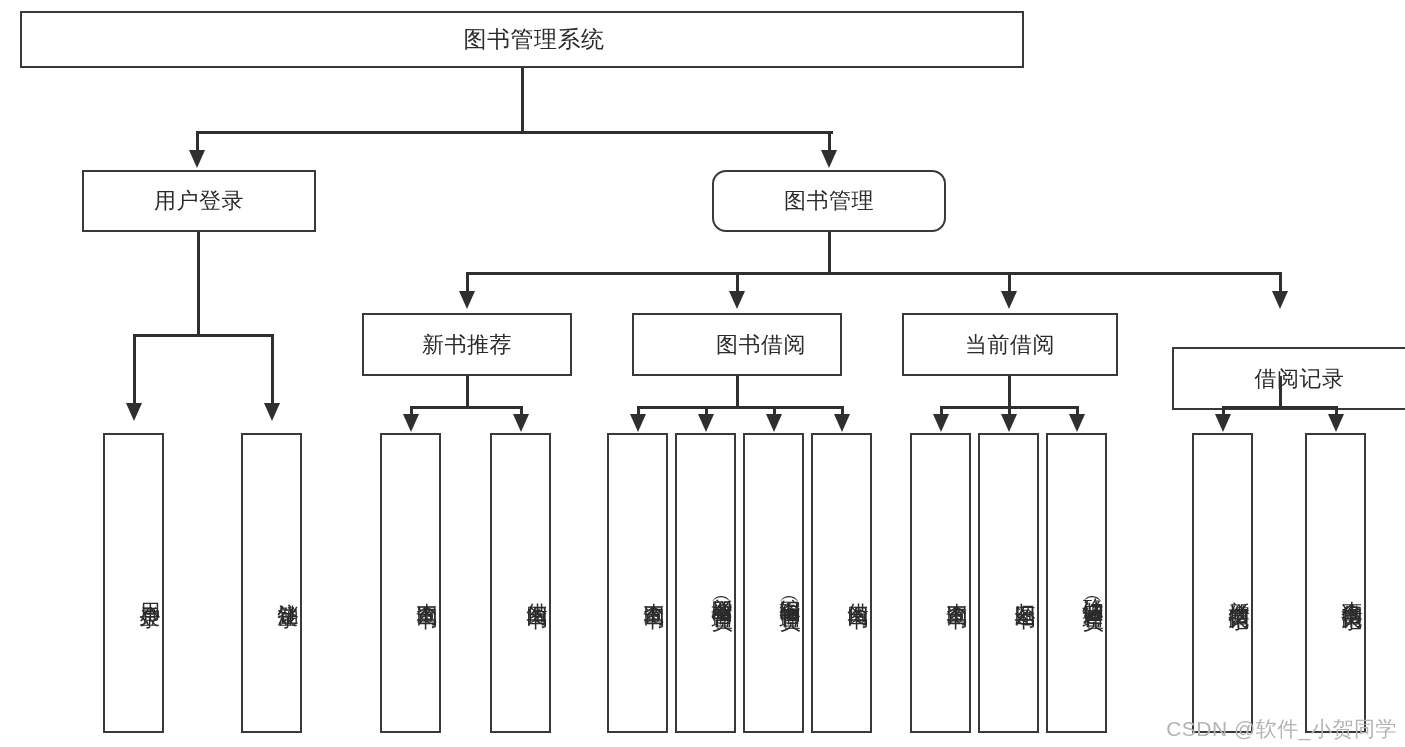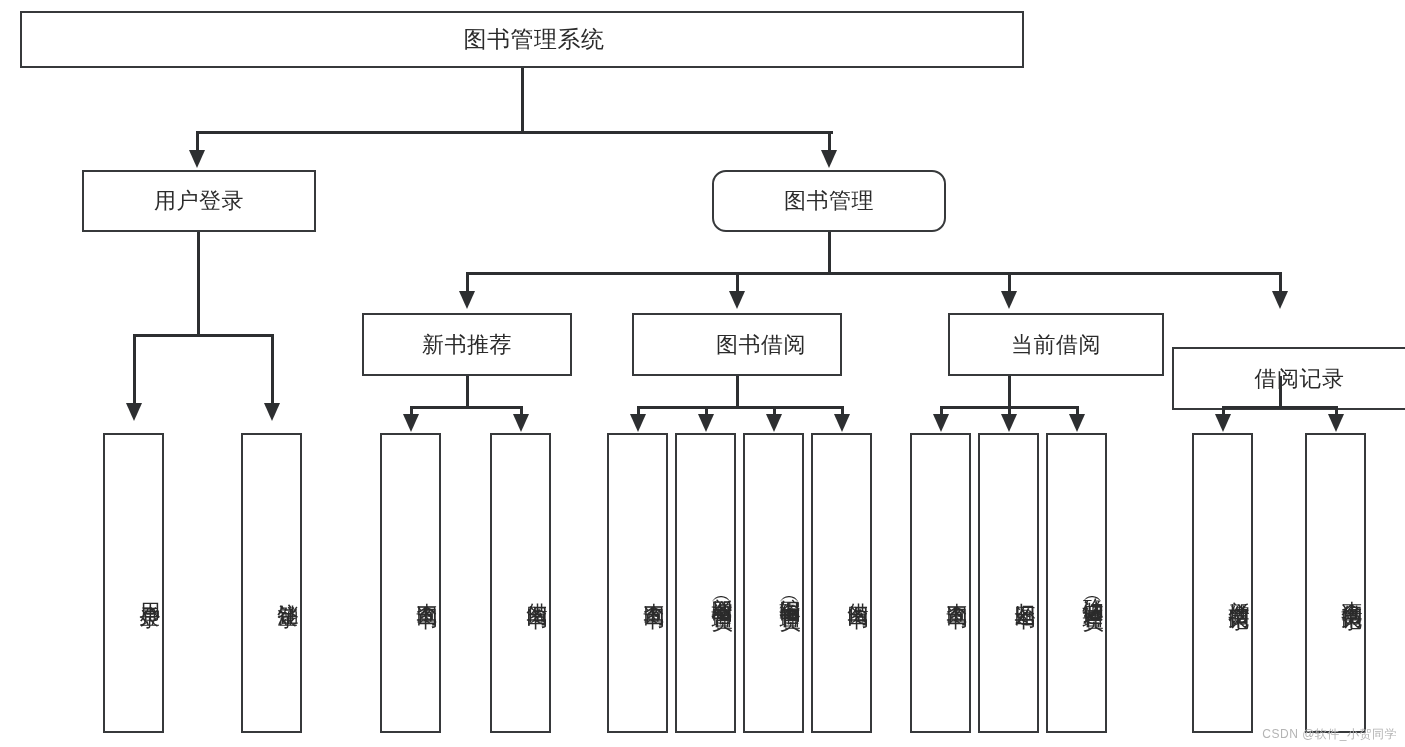--- a/index.html
+++ b/index.html
@@ -62,21 +62,21 @@
     width: 0;
     height: 0;
     border-left: 8px solid transparent;
     border-right: 8px solid transparent;
     border-top: 18px solid #2d2f31;
   }
   #watermark {
     position: absolute;
     right: 8px;
     bottom: 4px;
-    font-size: 12px;
+    font-size: 21px;
     color: #b4b4b4;
     letter-spacing: 0.5px;
     white-space: nowrap;
   }
 </style>
 </head>
 <body>
 
 <div id="canvas">
 
@@ -117,21 +117,21 @@
   <div class="arrow" style="left:1001px; top:291px;"></div>
   <div class="conn v" style="left:1279px; top:272px; height:22px;"></div>
   <div class="arrow" style="left:1272px; top:291px;"></div>
 
   <div class="node h" style="left:362px; top:313px; width:210px; height:63px;">
     <span>新书推荐</span>
   </div>
   <div class="node h" style="left:632px; top:313px; width:210px; height:63px;padding-left:48px;">
     <span>图书借阅</span>
   </div>
-  <div class="node h" style="left:948px; top:313px; width:216px; height:63px;">
+  <div class="node h" style="left:902px; top:313px; width:216px; height:63px;">
     <span>当前借阅</span>
   </div>
   <div class="node h" style="left:1172px; top:313px; width:255px; height:63px;margin-top:34px;">
     <span>借阅记录</span>
   </div>
 
   <div class="conn v" style="left:466px; top:376px; height:32px;"></div>
   <div class="conn h" style="left:411px; top:406px; width:111px;"></div>
   <div class="conn v" style="left:410px; top:406px; height:12px;"></div>
   <div class="arrow" style="left:403px; top:414px;"></div>

